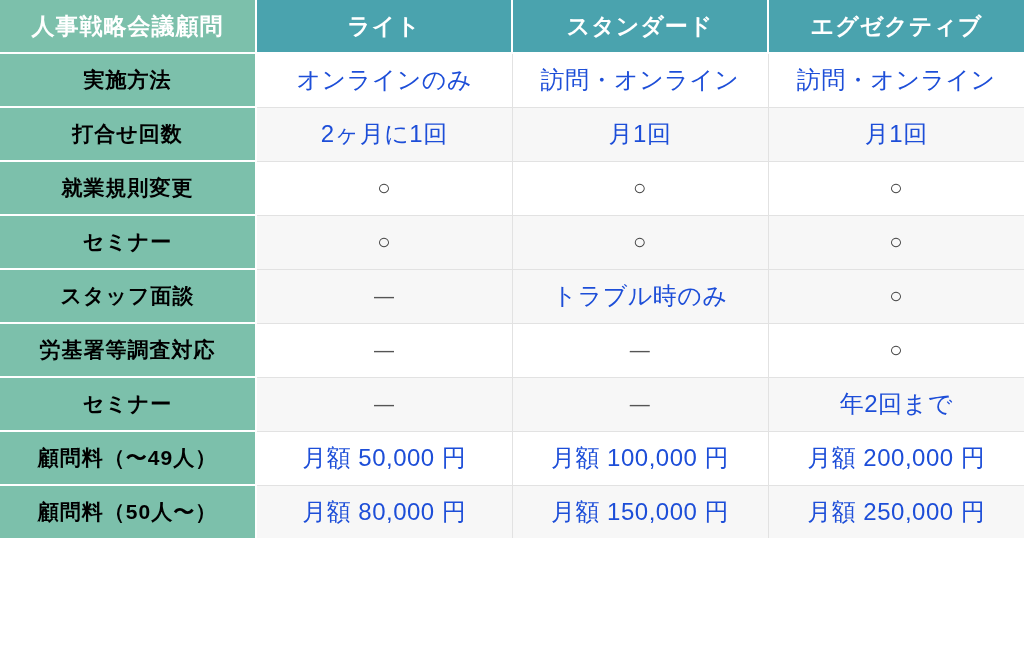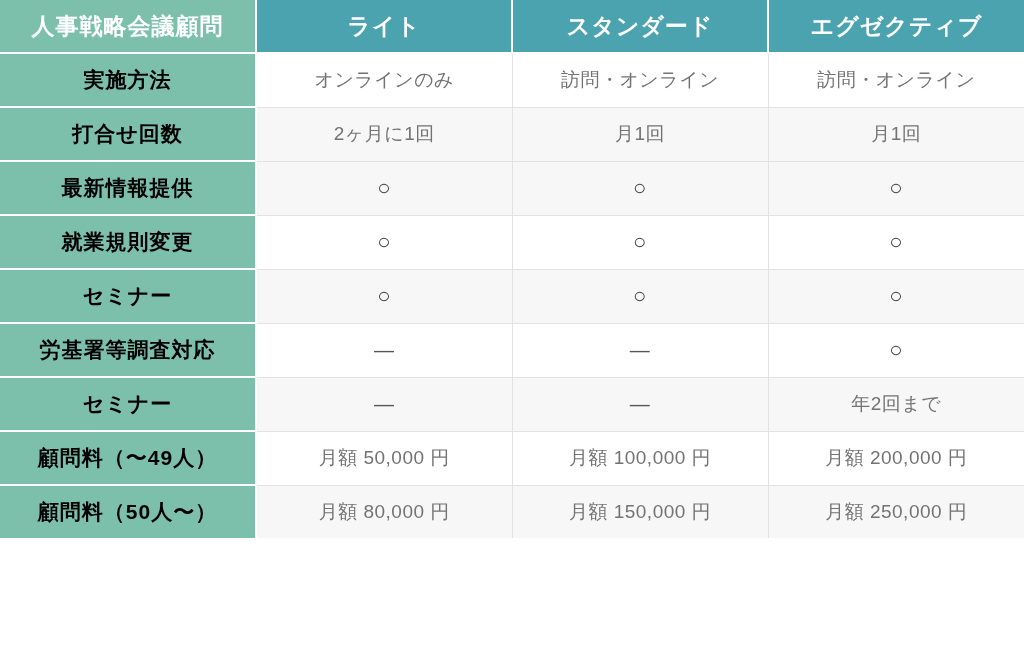--- a/index.html
+++ b/index.html
@@ -64,22 +64,22 @@
     font-weight: bold;
     letter-spacing: 1px;
     height: 52px;
     border-right: 2px solid #ffffff;
     border-bottom: 2px solid #ffffff;
   }
 
   
   td.val {
     background: #ffffff;
-    color: #737373;
-    font-size: 19px;
+    color: #1d4ed8;
+    font-size: 24px;
     height: 52px;
     border-bottom: 1px solid #e2e2e2;
     border-right: 1px solid #e2e2e2;
     letter-spacing: 0.5px;
   }
   td.val:last-child { border-right: none; }
   tr.alt td.val {
     background: #f7f7f7;
   }
   tr:last-child td.val { border-bottom: none; }
@@ -119,36 +119,36 @@
         <td class="val">オンラインのみ</td>
         <td class="val">訪問・オンライン</td>
         <td class="val">訪問・オンライン</td>
       </tr>
       <tr class="alt">
         <td class="rowlabel">打合せ回数</td>
         <td class="val">2ヶ月に1回</td>
         <td class="val">月1回</td>
         <td class="val">月1回</td>
       </tr>
-      <tr class="alt">
-        <td class="rowlabel">最新情報提供</td>
-        <td class="val mark">○</td>
-        <td class="val mark">○</td>
-        <td class="val mark">○</td>
-      </tr>
       <tr>
         <td class="rowlabel">就業規則変更</td>
         <td class="val mark">○</td>
         <td class="val mark">○</td>
         <td class="val mark">○</td>
       </tr>
       <tr class="alt">
         <td class="rowlabel">セミナー</td>
         <td class="val mark">○</td>
         <td class="val mark">○</td>
+        <td class="val mark">○</td>
+      </tr>
+      <tr class="alt">
+        <td class="rowlabel">スタッフ面談</td>
+        <td class="val dash">―</td>
+        <td class="val">トラブル時のみ</td>
         <td class="val mark">○</td>
       </tr>
       <tr>
         <td class="rowlabel">労基署等調査対応</td>
         <td class="val dash">―</td>
         <td class="val dash">―</td>
         <td class="val mark">○</td>
       </tr>
       <tr class="alt">
         <td class="rowlabel">セミナー</td>

